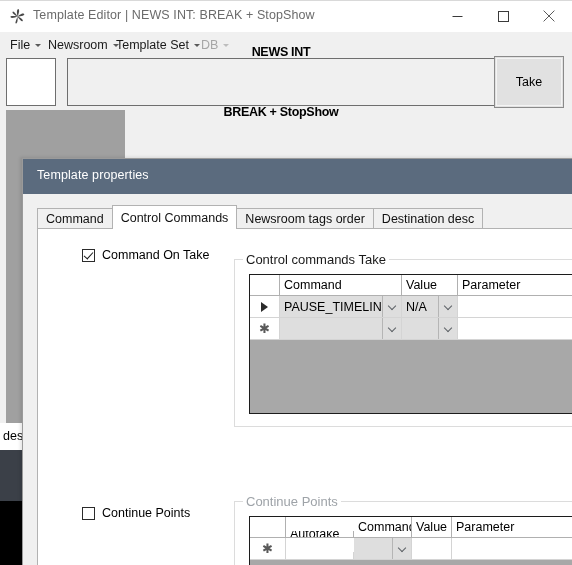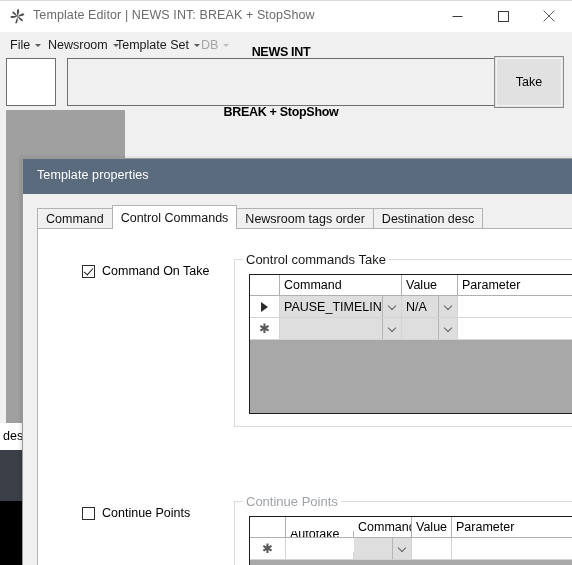--- a/index.html
+++ b/index.html
@@ -281,21 +281,21 @@
   }
   .chkbox.checked::after {
     content: "";
     position: absolute;
     left: 3px; top: 0px;
     width: 4px; height: 8px;
     border: solid #1a1a1a;
     border-width: 0 1.6px 1.6px 0;
     transform: rotate(42deg);
   }
-  #chk-command-on-take { left: 44px; top: 35px; }
+  #chk-command-on-take { left: 44px; top: 19px; }
   #chk-continue-points { left: 44px; top: 277px; }
 
   
   .groupbox {
     position: absolute;
     border: 1px solid #dcdcdc;
     box-sizing: border-box;
   }
   .group-legend {
     position: absolute;

